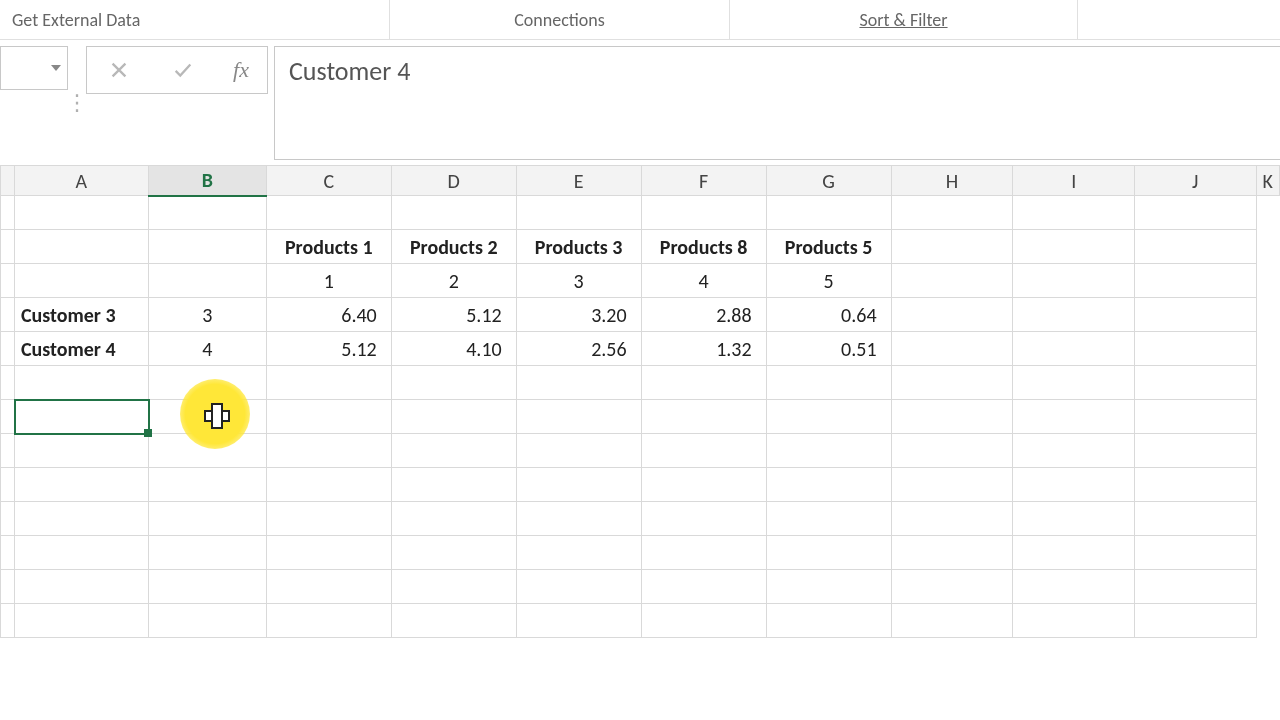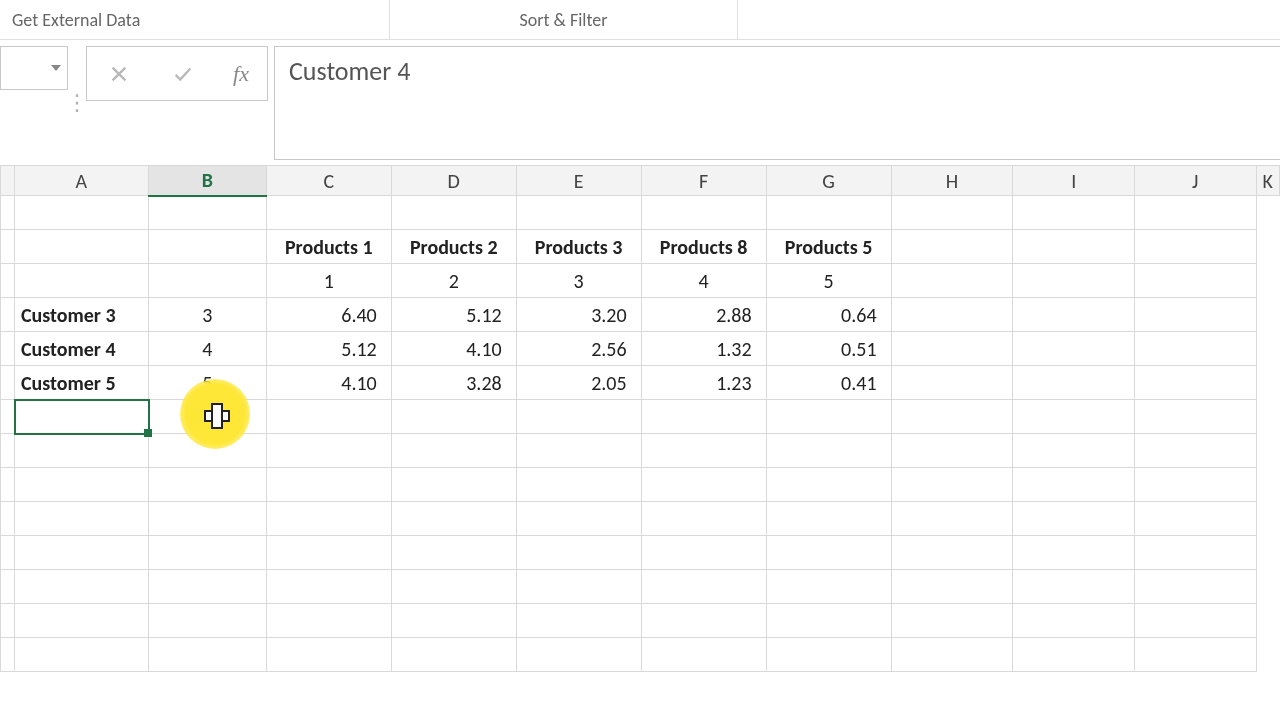--- a/index.html
+++ b/index.html
@@ -23,21 +23,21 @@
   display: flex;
   align-items: center;
   justify-content: center;
   font-size: 18px;
   color: #666;
   border-right: 1px solid #e0e0e0;
   padding: 0 12px;
 }
 .rg-left { width: 390px; justify-content: flex-start; }
 .rg-mid  { width: 340px; }
-.rg-right{ width: 348px; }
+.rg-right{ width: 348px; text-decoration: underline; }
 
 
 .formula-row {
   display: flex;
   align-items: stretch;
   height: 120px;
   padding-top: 6px;
 }
 .name-box {
   width: 68px;
@@ -66,21 +66,21 @@
   display: flex;
   align-items: center;
   justify-content: center;
 }
 .vert-sep .dots {
   font-size: 22px;
   color: #b0b0b0;
   line-height: 1;
 }
 .fn-buttons {
-  height: 55px;
+  height: 48px;
   border: 1px solid #c8c8c8;
   display: flex;
   align-items: center;
   background: #fff;
 }
 .fn-btn {
   width: 64px;
   height: 100%;
   display: flex;
   align-items: center;
@@ -194,20 +194,21 @@
 }
 .cursor-plus::after { 
   left: 7px; top: 0; width: 8px; height: 22px;
 }
 </style>
 </head>
 <body>
 
 <div class="ribbon-groups">
   <div class="ribbon-group rg-left">Get External Data</div>
+  <div class="ribbon-group rg-mid">Connections</div>
   <div class="ribbon-group rg-right">Sort &amp; Filter</div>
   <div class="ribbon-group" style="flex:1;border-right:none;"></div>
 </div>
 
 <div class="formula-row">
   <div class="name-box">
     <span class="dd"></span>
   </div>
   <div class="vert-sep">
       <span class="dots">⋮</span>
@@ -322,33 +323,20 @@
       <td class="ctr">4</td>
       <td class="num">5.12</td>
       <td class="num">4.10</td>
       <td class="num">2.56</td>
       <td class="num">1.32</td>
       <td class="num">0.51</td>
       <td></td>
           <td></td>
           <td></td>
     </tr>
-    <tr>
-      <td></td>
-      <td class="bold">Customer 5</td>
-      <td class="ctr">5</td>
-      <td class="num">4.10</td>
-      <td class="num">3.28</td>
-      <td class="num">2.05</td>
-      <td class="num">1.23</td>
-      <td class="num">0.41</td>
-      <td></td>
-          <td></td>
-          <td></td>
-    </tr>
 
     <tr>
           <td></td>
           <td></td>
           <td></td>
           <td></td>
           <td></td>
           <td></td>
           <td></td>
           <td></td>

